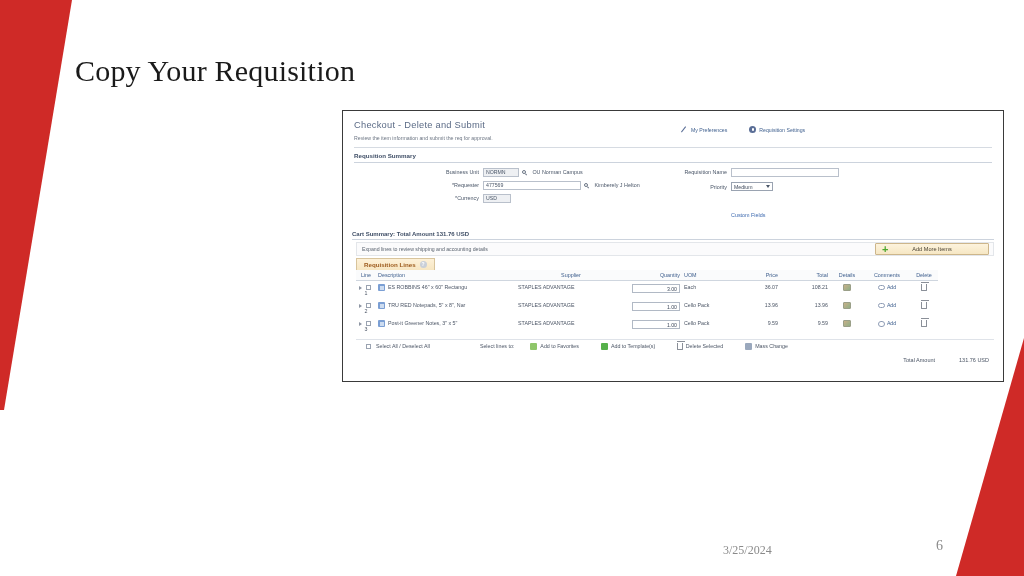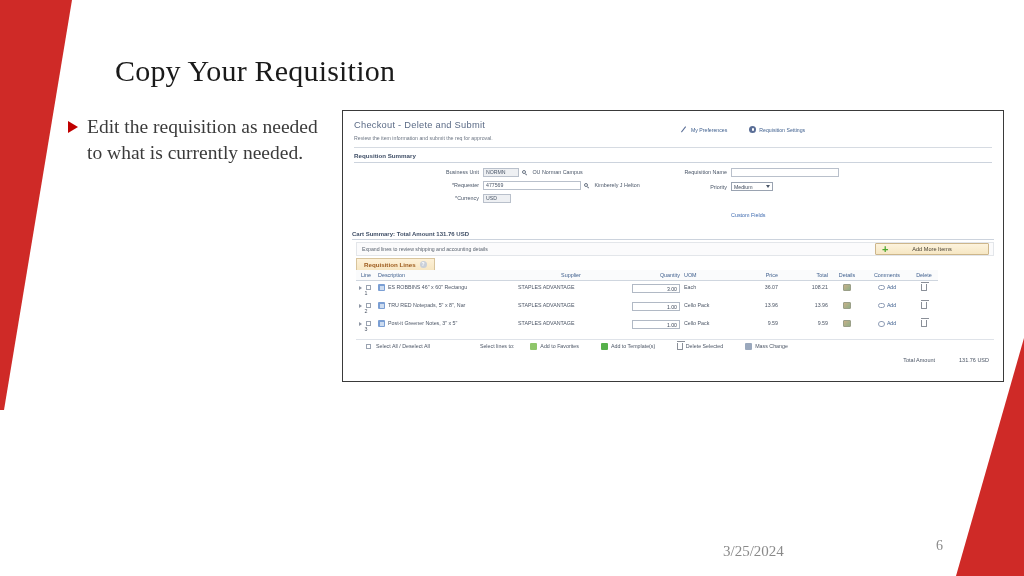--- a/index.html
+++ b/index.html
@@ -23,41 +23,40 @@
     background:#cf2a27;
     clip-path:polygon(120px 338px, 120px 576px, 52px 576px);
   }
 
   
   .title{
     position:absolute;left:75px;top:54px;
     font-size:30px;line-height:1.1;color:#1a1a1a;
     font-family:"Liberation Serif", serif;font-weight:400;
     letter-spacing:.2px;
-    margin-left:40px;
   }
 
   
   .bullets{position:absolute;left:68px;top:114px;width:250px;}
   .bullet{display:flex;margin-bottom:14px;}
   .bullet .tri{
     flex:0 0 auto;width:0;height:0;margin-top:7px;margin-right:9px;
     border-left:10px solid #c00000;
     border-top:6px solid transparent;
     border-bottom:6px solid transparent;
   }
   .bullet .btxt{
     font-size:19.5px;line-height:1.33;color:#3b3b3b;
     font-family:"Liberation Serif", serif;
   }
 
   
   .footer-date{
     position:absolute;left:723px;top:543px;
-    font-size:15px;color:#8a8a8a;font-family:"Liberation Serif",serif;
+    font-size:12px;color:#8a8a8a;font-family:"Liberation Serif",serif;
   }
   .footer-page{
     position:absolute;left:936px;top:538px;
     font-size:14px;color:#8a8a8a;font-family:"Liberation Serif",serif;
   }
 
   
   .shot{
     position:absolute;left:342px;top:110px;width:660px;height:270px;
     background:#fff;border:1.3px solid #3a3a3a;
@@ -198,24 +197,20 @@
 <body>
 
 <div class="slide">
 
   <div class="wedge-left"></div>
   <div class="wedge-right"></div>
 
   <div class="title">Copy Your Requisition</div>
 
   <div class="bullets">
-    <div class="bullet">
-      <span class="tri"></span>
-      <span class="btxt">Edit the requisition as needed to what is currently needed.</span>
-    </div>
   </div>
 
   <div class="footer-date">3/25/2024</div>
   <div class="footer-page">6</div>
 
   <div class="shot">
 
     <div class="pg-title">Checkout - Delete and Submit</div>
     <div class="pg-sub">Review the item information and submit the req for approval.</div>
 

